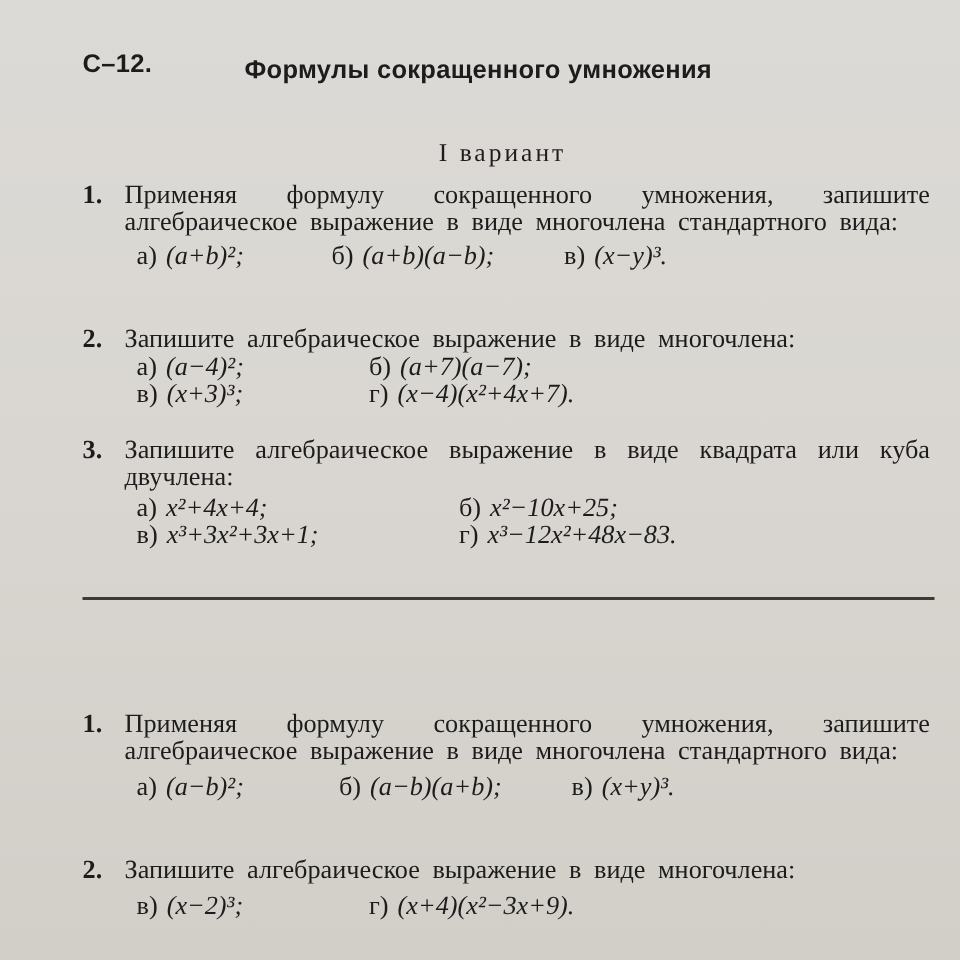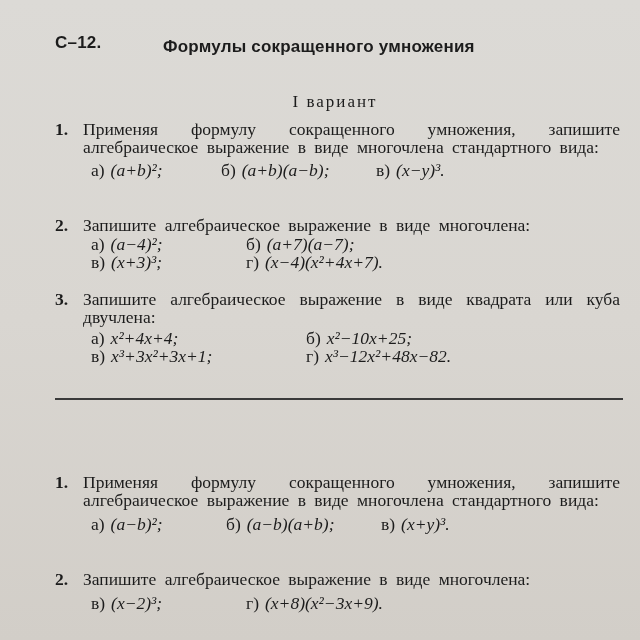--- a/index.html
+++ b/index.html
@@ -76,21 +76,21 @@
   <div class="task" style="top:290px;">
     <span class="num">3.</span>
     <div class="text">Запишите алгебраическое выражение в виде квадрата или куба двучлена:</div>
     <div class="items" style="margin-top:3px;">
       <div class="item-row">
         <span class="item" style="left:0;"><span class="lbl">а)</span><span class="expr">x²+4x+4;</span></span>
         <span class="item" style="left:215px;"><span class="lbl">б)</span><span class="expr">x²−10x+25;</span></span>
       </div>
       <div class="item-row">
         <span class="item" style="left:0;"><span class="lbl">в)</span><span class="expr">x³+3x²+3x+1;</span></span>
-        <span class="item" style="left:215px;"><span class="lbl">г)</span><span class="expr">x³−12x²+48x−82.</span></span>
+        <span class="item" style="left:215px;"><span class="lbl">г)</span><span class="expr">x³−12x²+48x−83.</span></span>
       </div>
     </div>
   </div>
 
   <div class="divider"></div>
 
 
   <div class="task" style="top:473px;">
     <span class="num">1.</span>
     <div class="text">Применяя формулу сокращенного умножения, запишите алгебраическое выражение в виде многочлена стандартного вида:</div>
@@ -102,18 +102,18 @@
       </div>
     </div>
   </div>
 
   <div class="task" style="top:570px;">
     <span class="num">2.</span>
     <div class="text">Запишите алгебраическое выражение в виде многочлена:</div>
     <div class="items" style="margin-top:6px;">
       <div class="item-row">
         <span class="item" style="left:0;"><span class="lbl">в)</span><span class="expr">(x−2)³;</span></span>
-        <span class="item" style="left:155px;"><span class="lbl">г)</span><span class="expr">(x+8)(x²−3x+9).</span></span>
+        <span class="item" style="left:155px;"><span class="lbl">г)</span><span class="expr">(x+4)(x²−3x+9).</span></span>
       </div>
     </div>
   </div>
 
 </div>
 
 </body></html>

